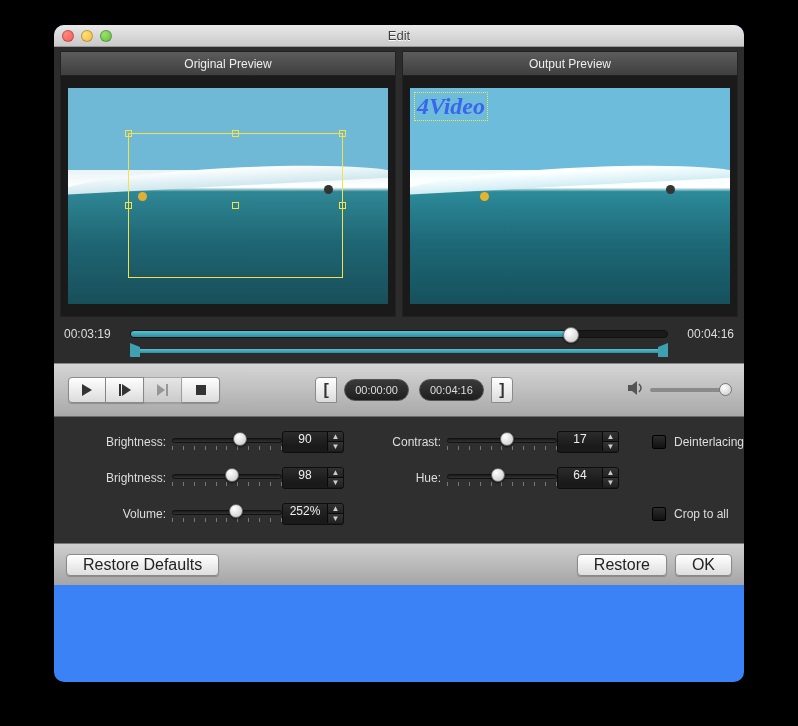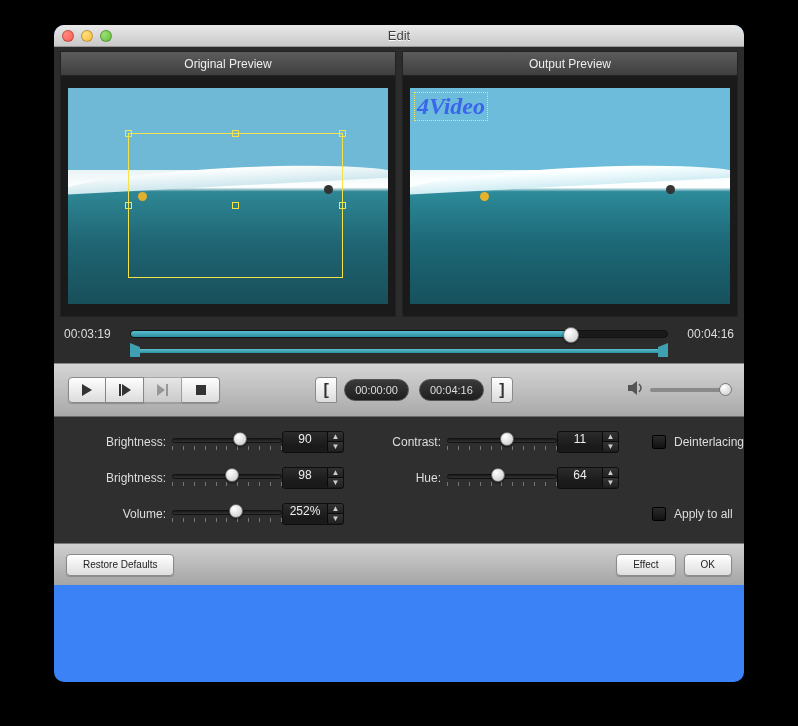--- a/index.html
+++ b/index.html
@@ -138,21 +138,21 @@
   .checkbox-wrap{display:flex;align-items:center;gap:8px;color:#ddd;font-size:12px; padding-left:20px;}
   .checkbox{width:14px;height:14px;background:linear-gradient(#2b2b2b,#111);border:1px solid #000;border-radius:2px;}
 
   .footer{
     background:linear-gradient(#cfcfcf,#a5a5a5); height:42px;
     display:flex; align-items:center; padding:0 12px; gap:8px;
     border-top:1px solid #7a7a7a;
   }
   .footer .spacer{flex:1;}
   .mac-btn{
-    height:22px; padding:0 16px; font-size:10px; color:#222;
+    height:22px; padding:0 16px; font-size:16px; color:#222;
     background:linear-gradient(#ffffff,#dedede); border:1px solid #8a8a8a; border-radius:4px;
     box-shadow:inset 0 1px 0 #fff, 0 1px 1px rgba(0,0,0,0.2);
     display:flex;align-items:center;
   }
 </style>
 </head>
 <body>
 
 <div class="window">
 
@@ -310,21 +310,21 @@
             <span></span>
             <span></span>
             <span></span>
             <span></span>
             <span></span>
             <span></span>
           </div>
         <div class="eff-knob" style="left:48%"></div>
       </div>
       <div class="eff-stepper">
-        <div class="eff-val">11</div>
+        <div class="eff-val">17</div>
         <div class="eff-arrows">
             <div class="eff-arrow">▲</div>
             <div class="eff-arrow">▼</div>
           </div>
       </div>
 
       <div class="checkbox-wrap">
         <div class="checkbox"></div>
         <span>Deinterlacing</span>
       </div>
@@ -405,24 +405,24 @@
         <div class="eff-arrows">
             <div class="eff-arrow">▲</div>
             <div class="eff-arrow">▼</div>
           </div>
       </div>
       <div></div>
         <div></div>
         <div></div>
       <div class="checkbox-wrap">
         <div class="checkbox"></div>
-        <span>Apply to all</span>
+        <span>Crop to all</span>
       </div>
     </div>
   </div>
 
   <div class="footer">
     <div class="mac-btn">Restore Defaults</div>
     <div class="spacer"></div>
-    <div class="mac-btn">Effect</div>
+    <div class="mac-btn">Restore</div>
     <div class="mac-btn">OK</div>
   </div>
 </div>
 
 </body></html>

